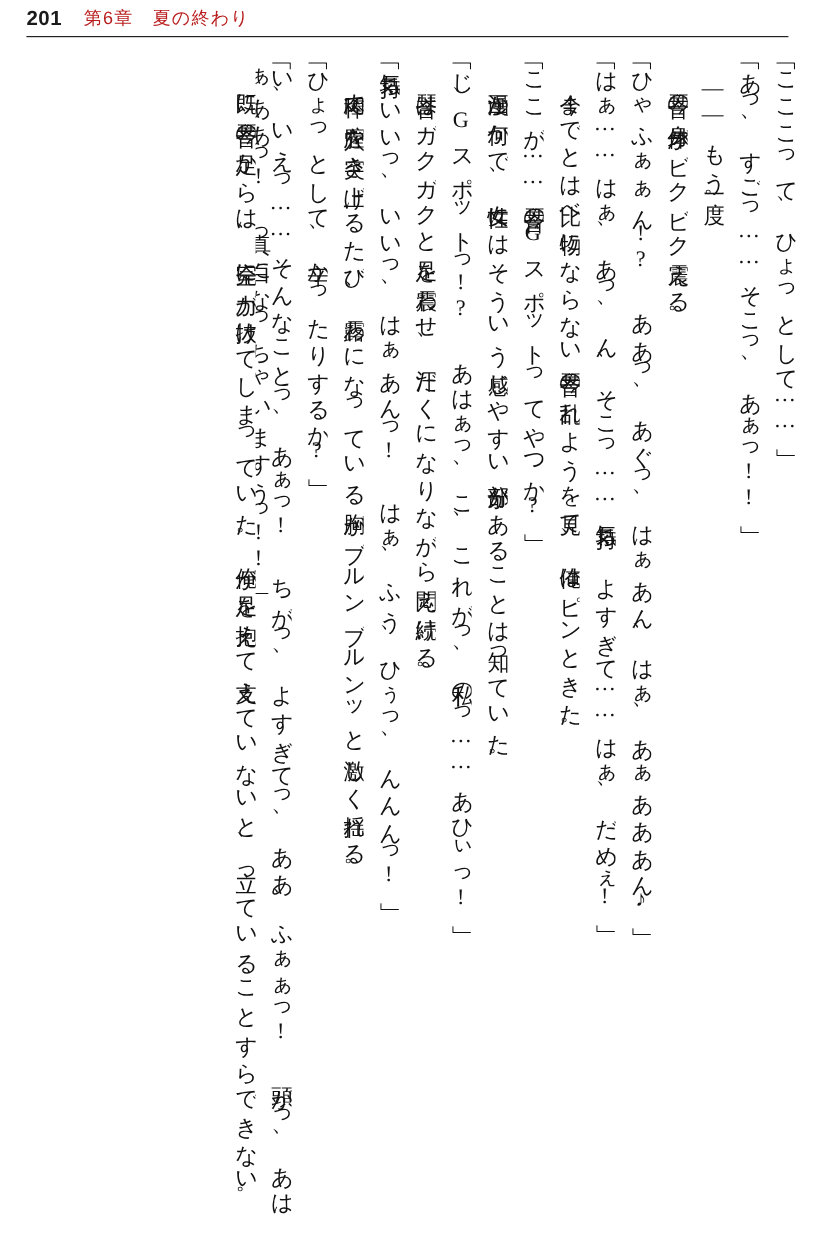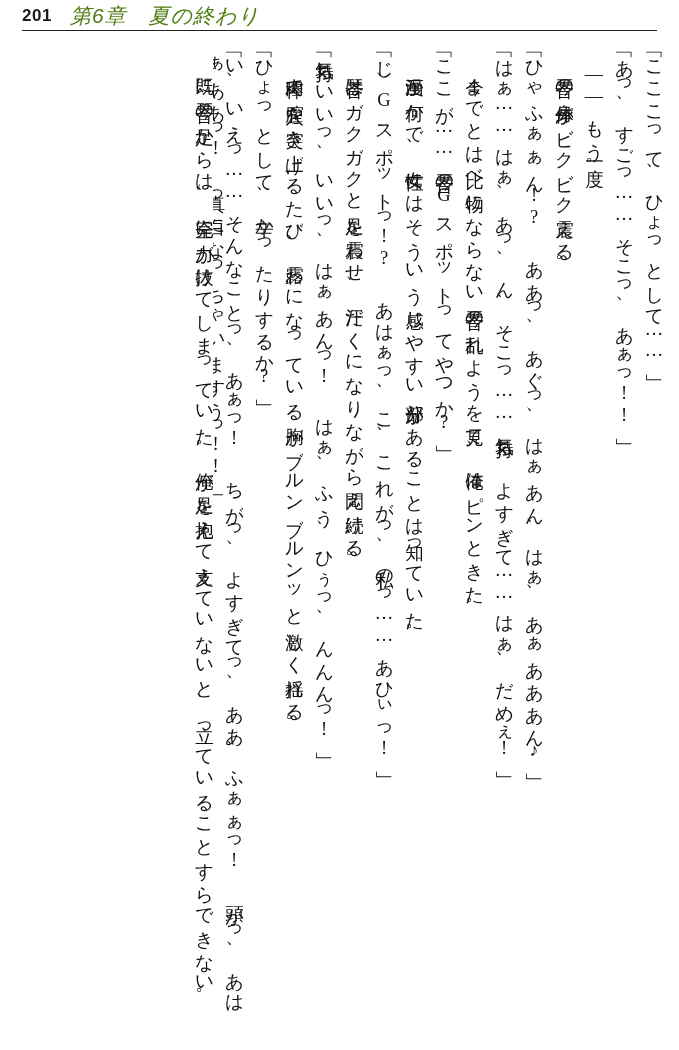--- a/index.html
+++ b/index.html
@@ -40,25 +40,24 @@
     font-family: "Liberation Sans", sans-serif;
     font-weight: bold;
     font-size: 17px;
     letter-spacing: 0.5px;
     color: #1a1a1a;
     margin-right: 18px;
     line-height: 20px;
   }
   .header-chapter {
     font-family: "Liberation Sans", sans-serif;
-    font-size: 21px;
-    color: #4d7c0f;
+    font-size: 15px;
+    color: #b91c1c;
     line-height: 20px;
     letter-spacing: 1px;
-    font-style: italic;
   }
   .header-rule {
     position: absolute;
     left: 22px;
     right: 22px;
     top: 30px;
     height: 1px;
     background: #222222;
   }
 

